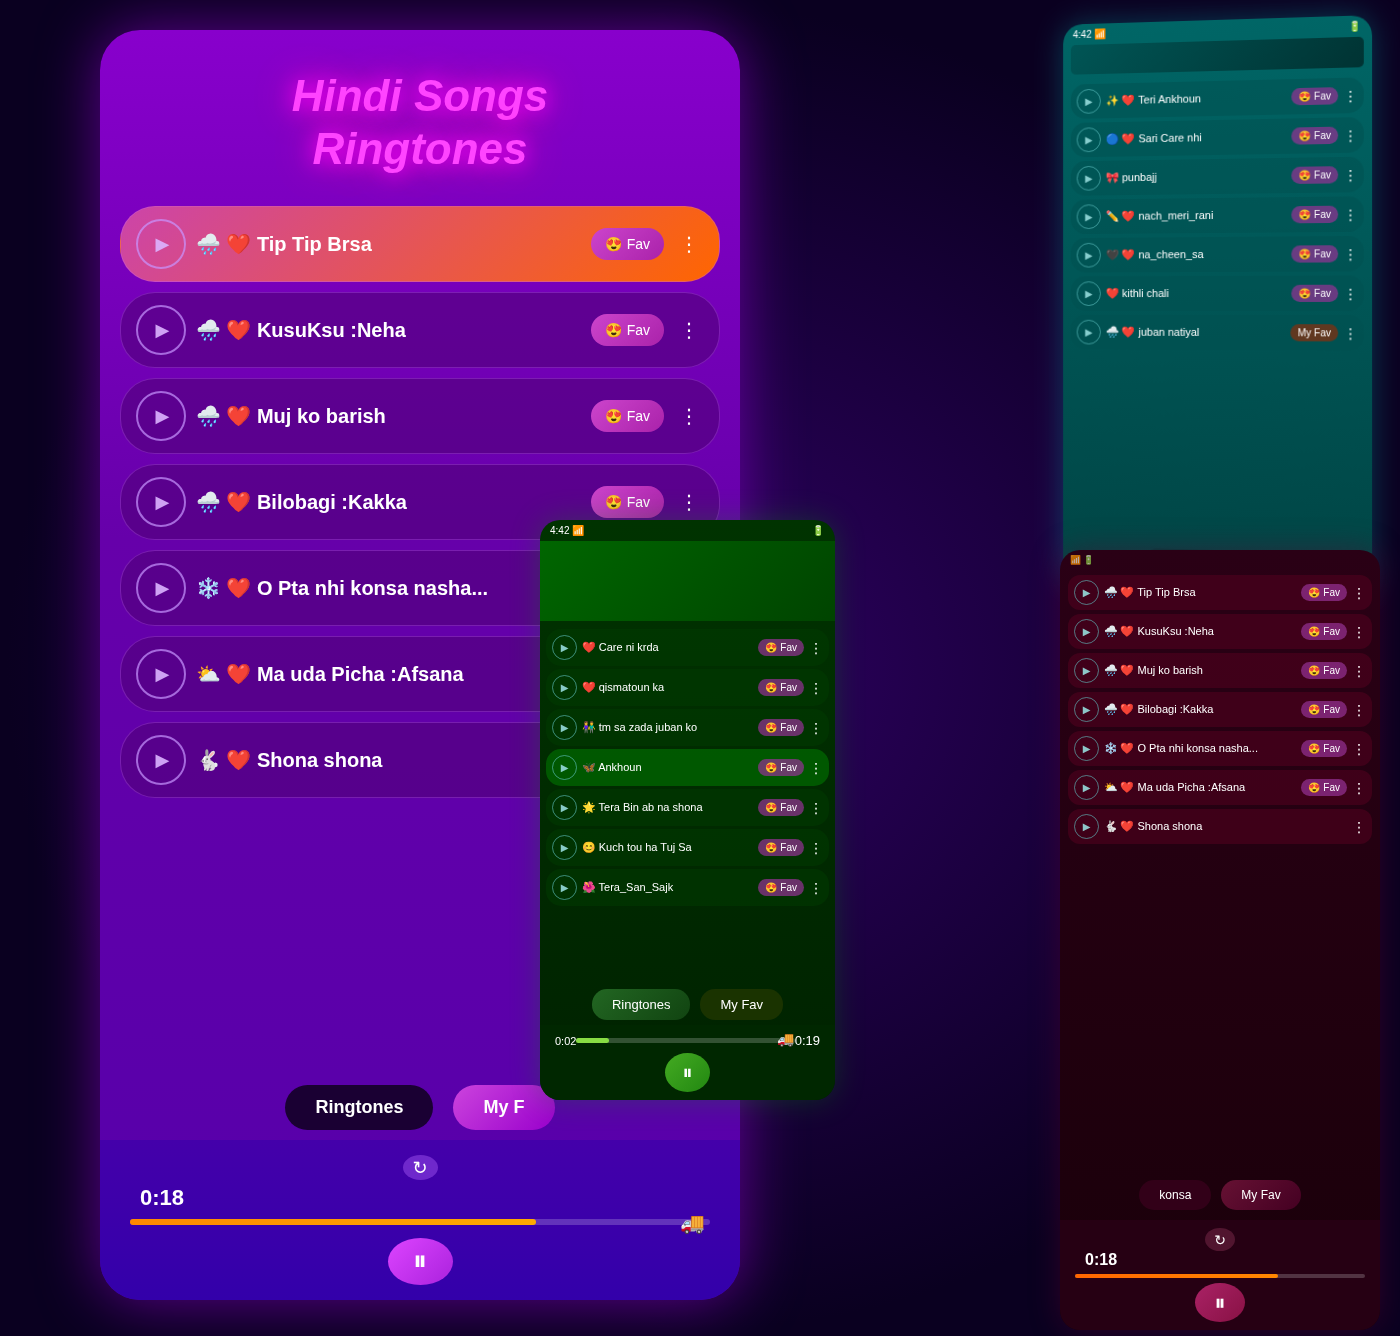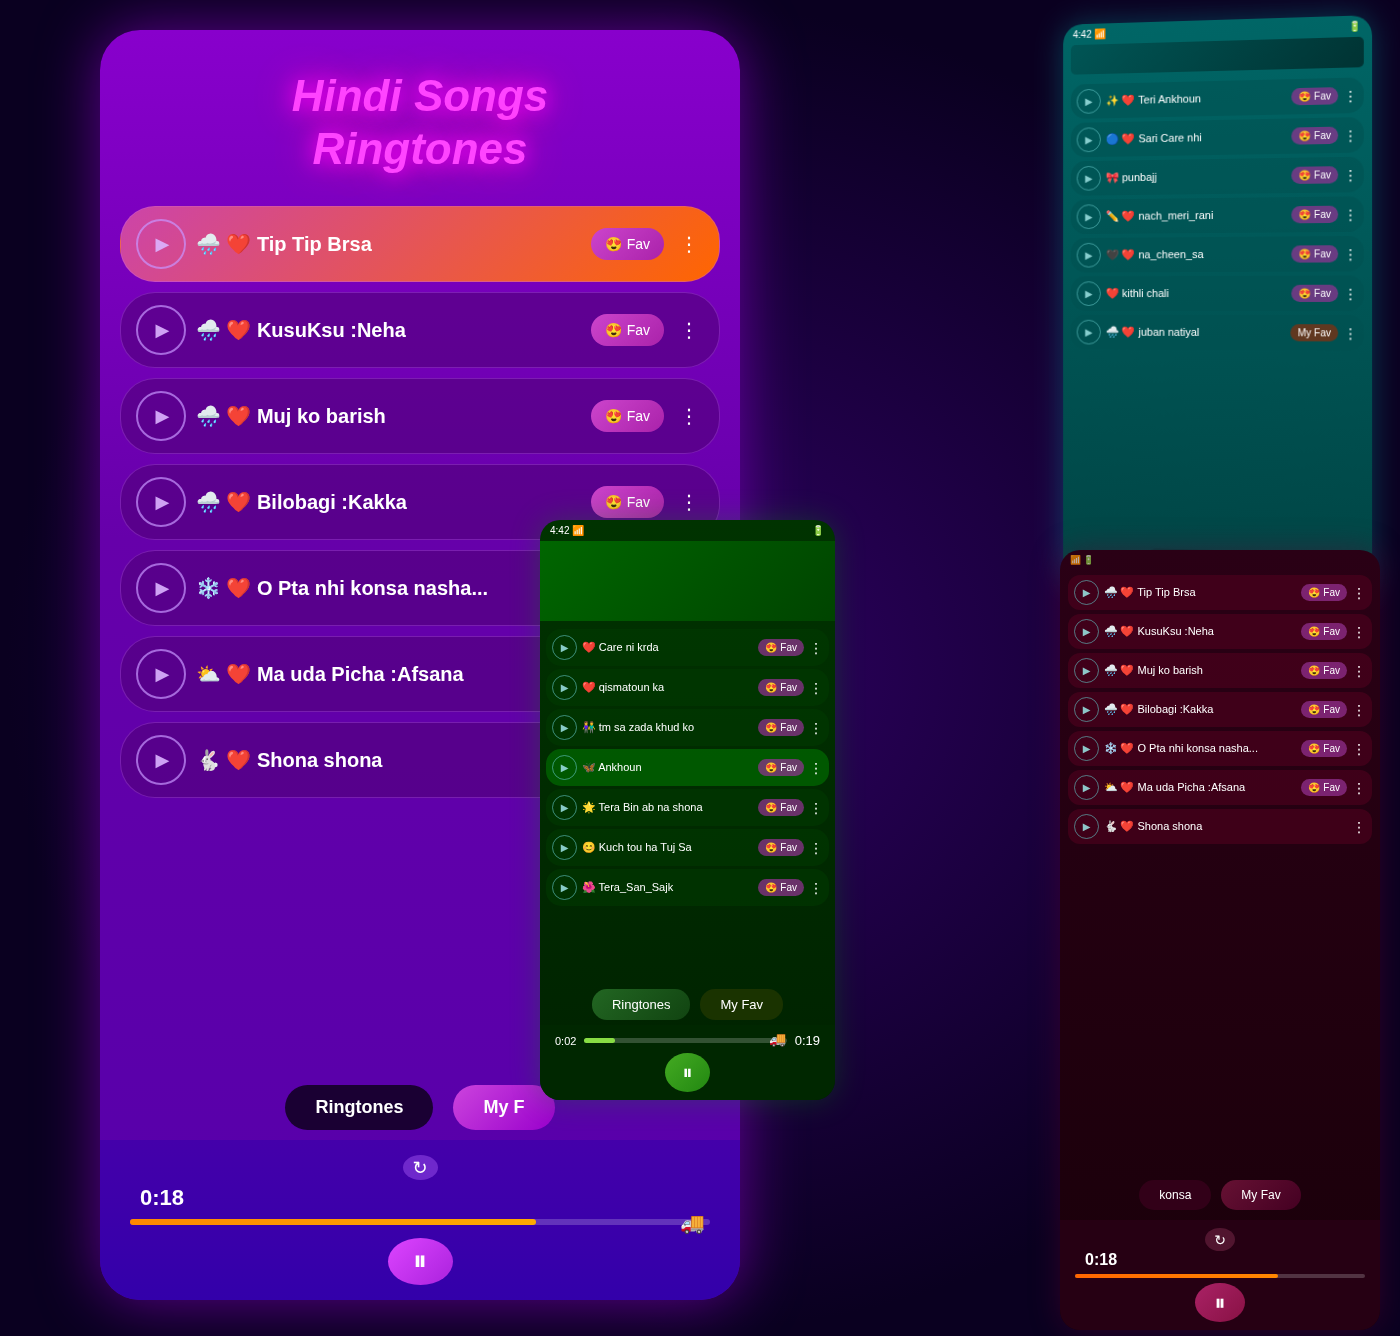--- a/index.html
+++ b/index.html
@@ -534,21 +534,21 @@
       <span class="small-more">⋮</span>
     </div>
     <div class="green-song-item">
       <div class="small-play-btn">▶</div>
       <span class="small-song-title">❤️ qismatoun ka</span>
       <div class="small-fav-btn">😍 Fav</div>
       <span class="small-more">⋮</span>
     </div>
     <div class="green-song-item">
       <div class="small-play-btn">▶</div>
-      <span class="small-song-title">👫 tm sa zada khud ko</span>
+      <span class="small-song-title">👫 tm sa zada juban ko</span>
       <div class="small-fav-btn">😍 Fav</div>
       <span class="small-more">⋮</span>
     </div>
     <div class="green-song-item active">
       <div class="small-play-btn">▶</div>
       <span class="small-song-title">🦋 Ankhoun</span>
       <div class="small-fav-btn">😍 Fav</div>
       <span class="small-more">⋮</span>
     </div>
     <div class="green-song-item">
@@ -570,21 +570,21 @@
       <span class="small-more">⋮</span>
     </div>
   </div>
 
   <div class="green-bottom-nav">
     <div class="green-nav-btn active">Ringtones</div>
     <div class="green-nav-btn">My Fav</div>
   </div>
 
   <div class="green-player">
-    <div style="display:flex;align-items:center;width:100%;gap:8px;">
+    <div style="display:flex;align-items:center;width:100%;">
       <span style="color:white;font-size:11px;">0:02</span>
       <div style="flex:1;height:5px;background:rgba(255,255,255,0.2);border-radius:3px;position:relative;">
         <div style="width:15%;height:100%;background:#88dd44;border-radius:3px;"></div>
         <span style="position:absolute;right:0;top:-7px;font-size:14px;">🚚</span>
       </div>
       <span style="color:white;font-size:13px;">0:19</span>
     </div>
     <div style="width:45px;height:45px;border-radius:50%;background:linear-gradient(135deg,#44aa22,#228811);display:flex;align-items:center;justify-content:center;color:white;font-size:20px;margin-top:5px;">⏸</div>
   </div>
 </div>

